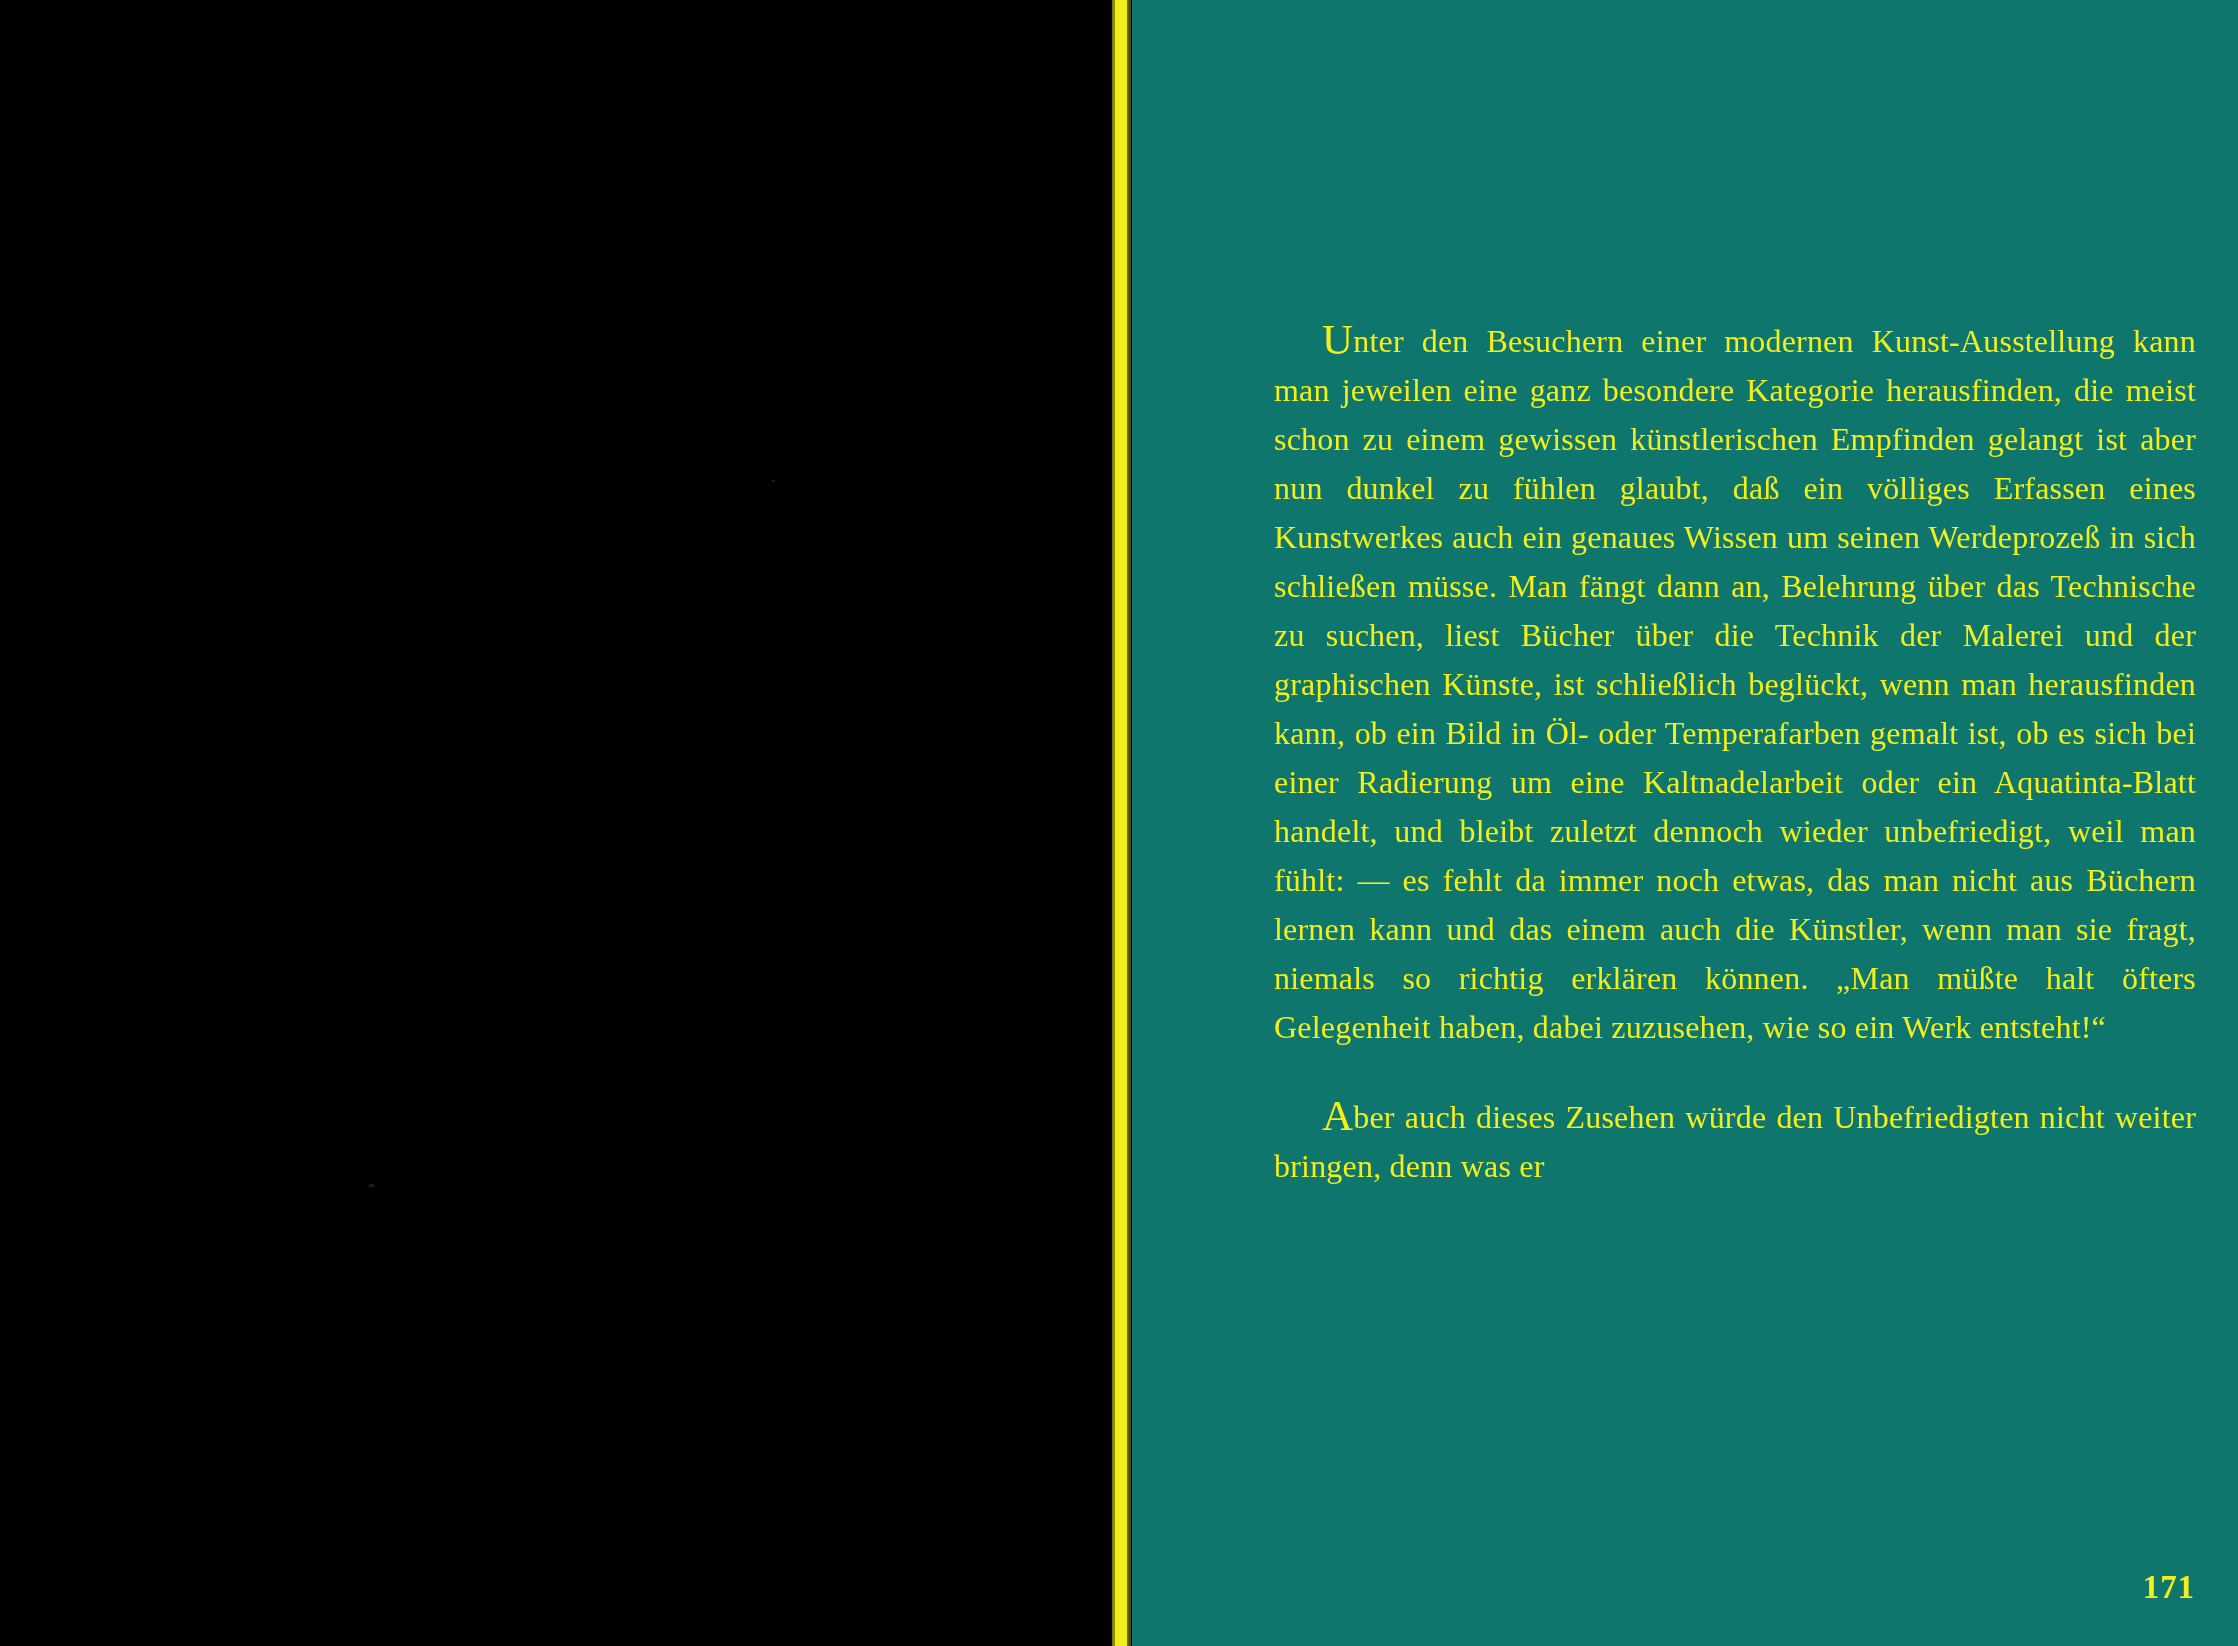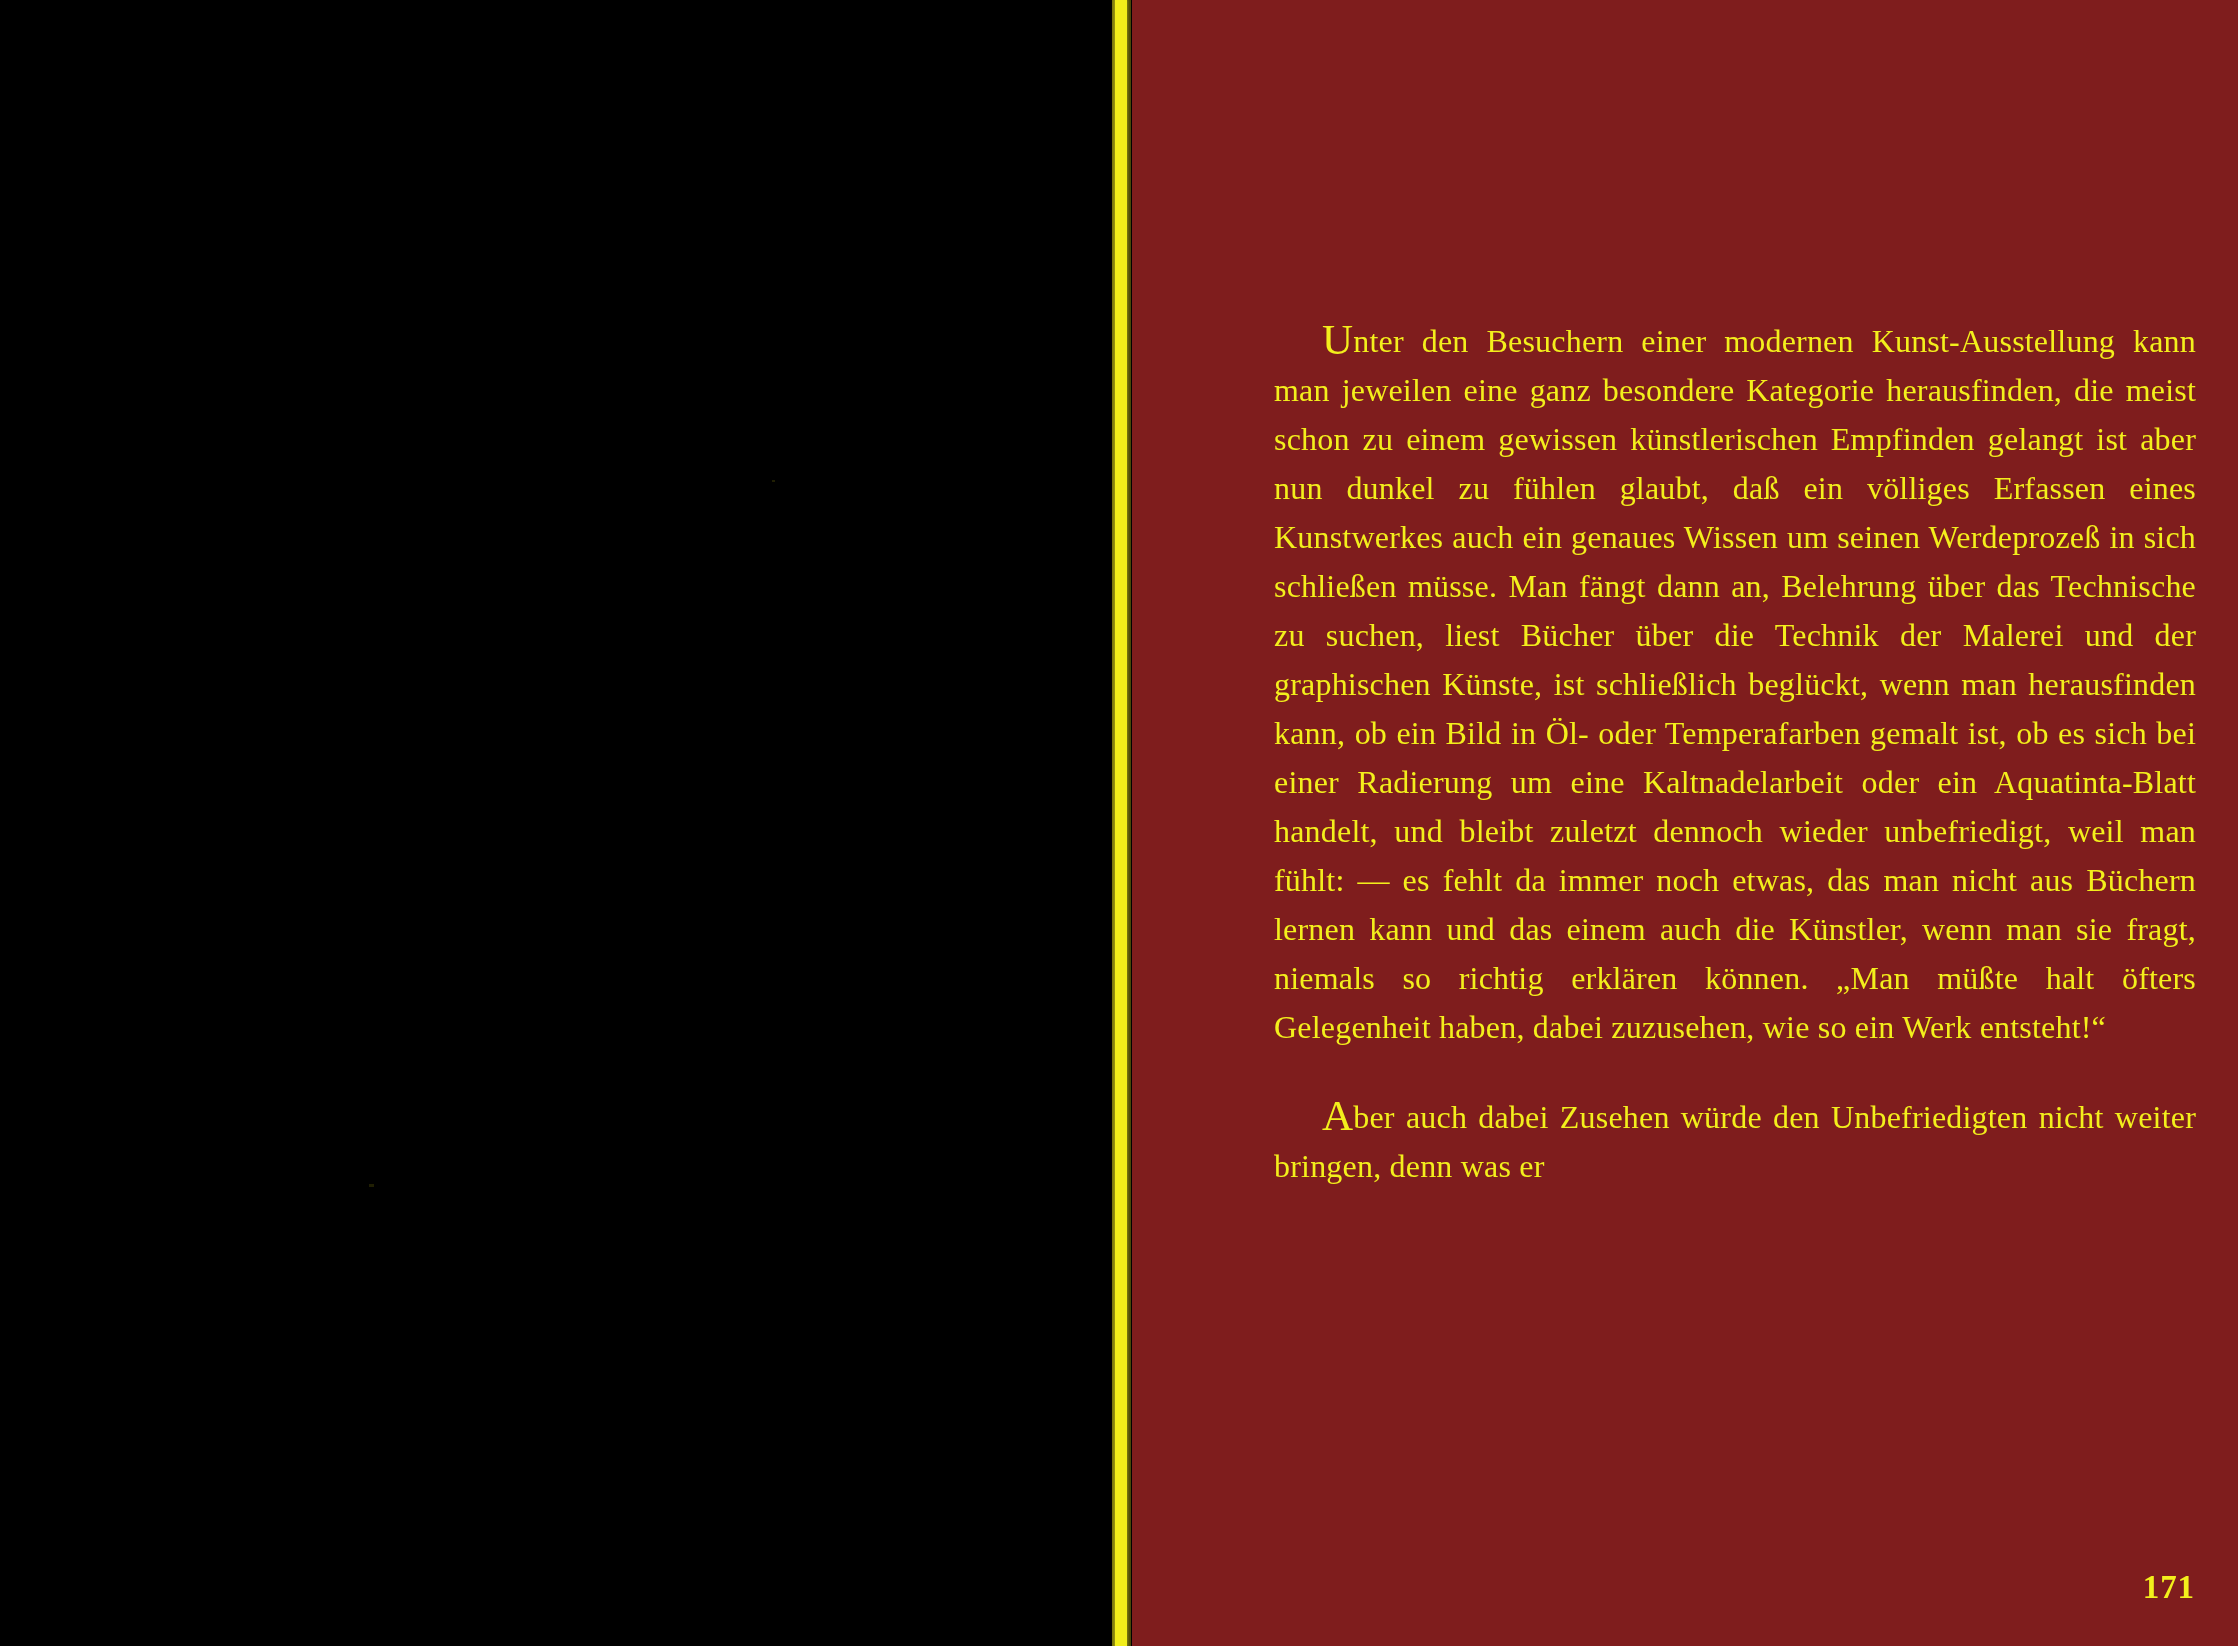--- a/index.html
+++ b/index.html
@@ -57,21 +57,21 @@
     position: absolute;
     left: 0; top: 0;
     width: 1115px; height: 1647px;
     background: #000000;
   }
 
   #right-page {
     position: absolute;
     left: 1132px; top: 0;
     width: 1106px; height: 1647px;
-    background: #7f1d1d;
+    background: #0f766e;
   }
 
   #text-column {
     position: absolute;
     left: 142px;
     top: 317px;
     width: 922px;
   }
 
   .para {
@@ -124,21 +124,21 @@
     <span class="speck" style="left:772px; top:480px; width:3.4px; height:1.7px;"></span>
   </div>
 
   <div id="gutter-line"></div>
 
   <div id="right-page">
     <div id="text-column">
 
       <p class="para first"><span class="dropcap">U</span><span>nter den Besuchern einer modernen Kunst-Ausstellung kann man jeweilen eine ganz besondere Kategorie herausfinden, die meist schon zu einem gewissen künstlerischen Empfinden gelangt ist aber nun dunkel zu fühlen glaubt, daß ein völliges Erfassen eines Kunstwerkes auch ein genaues Wissen um seinen Werdeprozeß in sich schließen müsse. Man fängt dann an, Belehrung über das Technische zu suchen, liest Bücher über die Technik der Malerei und der graphischen Künste, ist schließlich beglückt, wenn man herausfinden kann, ob ein Bild in Öl- oder Temperafarben gemalt ist, ob es sich bei einer Radierung um eine Kaltnadelarbeit oder ein Aquatinta-Blatt handelt, und bleibt zuletzt dennoch wieder unbefriedigt, weil man fühlt: — es fehlt da immer noch etwas, das man nicht aus Büchern lernen kann und das einem auch die Künstler, wenn man sie fragt, niemals so richtig erklären können. „Man müßte halt öfters Gelegenheit haben, dabei zuzusehen, wie so ein Werk entsteht!“</span></p>
 
-      <p class="para first"><span class="dropcap">A</span><span>ber auch dabei Zusehen würde den Unbefriedigten nicht weiter bringen, denn was er</span></p>
+      <p class="para first"><span class="dropcap">A</span><span>ber auch dieses Zusehen würde den Unbefriedigten nicht weiter bringen, denn was er</span></p>
 
     </div>
 
     <div id="page-number">171</div>
   </div>
 
 </div>
 
 
 </body></html>

